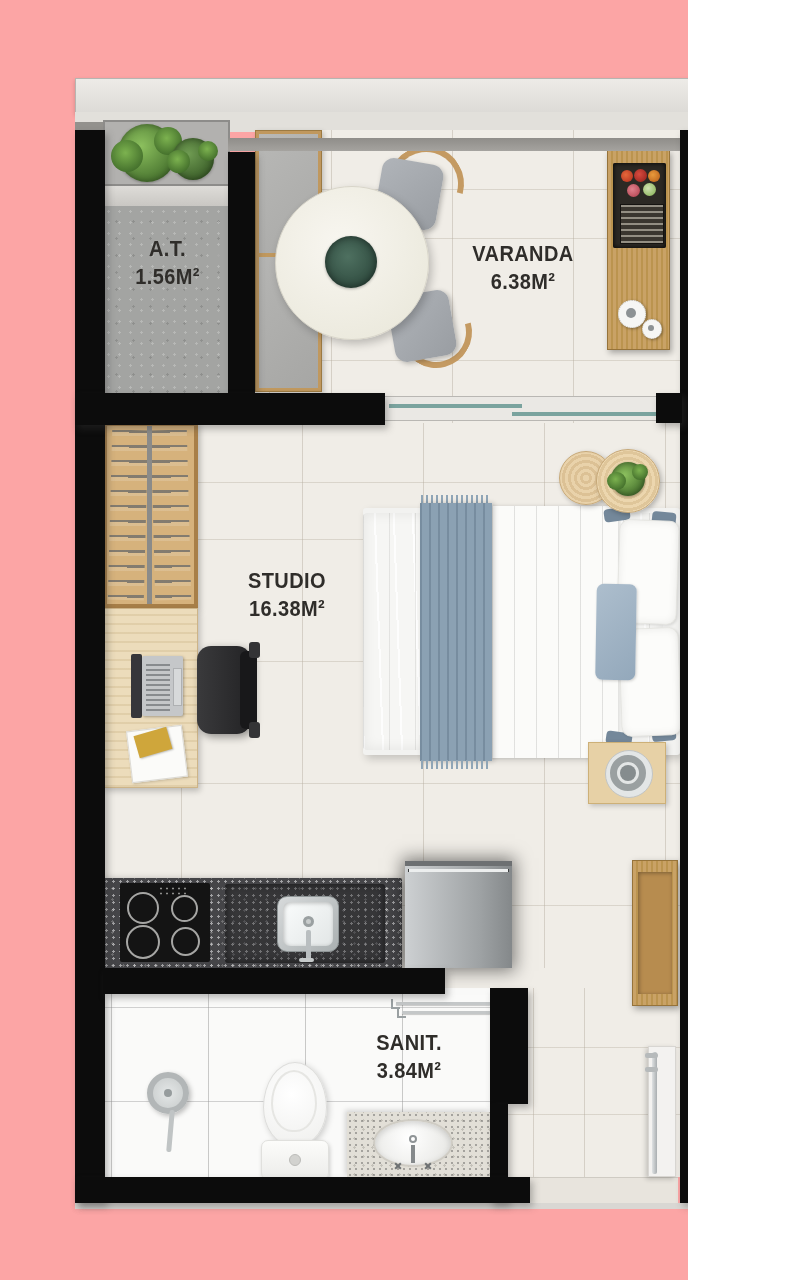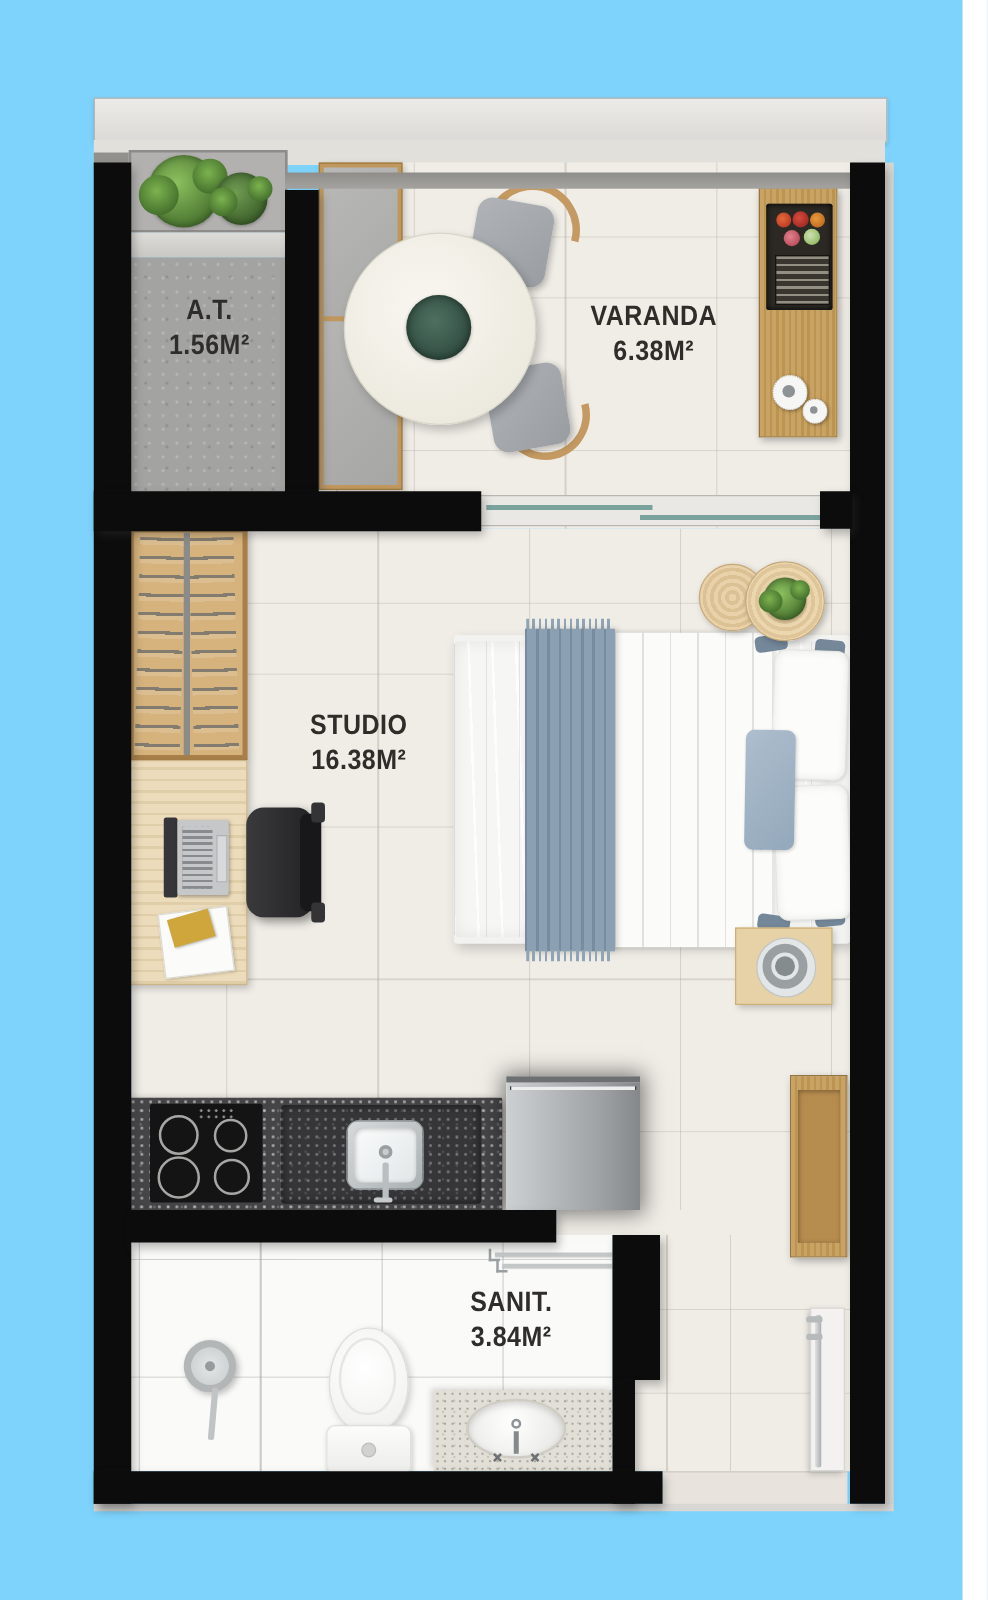--- a/index.html
+++ b/index.html
@@ -1,16 +1,16 @@
 <!DOCTYPE html>
 <html><head>
 <meta charset="utf-8">
 <style>
   html,body{margin:0;padding:0;background:#ffffff;}
-  #canvas{position:relative;width:770px;height:1280px;background:#7dd3fc;overflow:hidden;
+  #canvas{position:relative;width:688px;height:1280px;background:#fca5a5;overflow:hidden;
           font-family:"Liberation Sans",sans-serif;}
   .abs{position:absolute;}
   .wall{position:absolute;background:#0c0c0c;box-shadow:3px 4px 7px rgba(60,60,60,.35);}
   .floor{position:absolute;background:#f0ede7;}
   .tiles-big{background-image:
       repeating-linear-gradient(90deg, rgba(180,172,158,.45) 0 1px, transparent 1px 121px),
       repeating-linear-gradient(0deg, rgba(180,172,158,.38) 0 1px, transparent 1px 122px);
       background-position:76px 60px;}
   .room-label{position:absolute;font-weight:700;color:#2f2d2a;text-align:center;
       font-size:20px;line-height:1.24;letter-spacing:.4px;transform:scaleY(1.12);z-index:40;}

